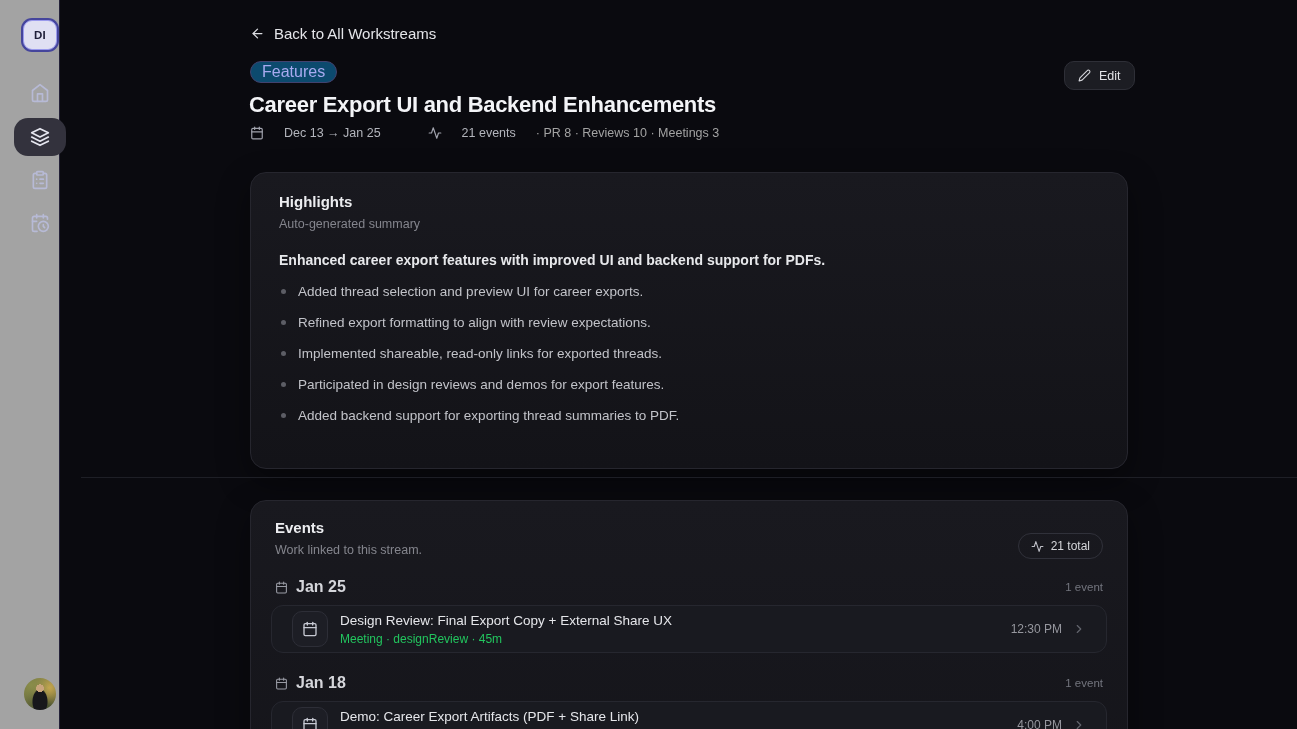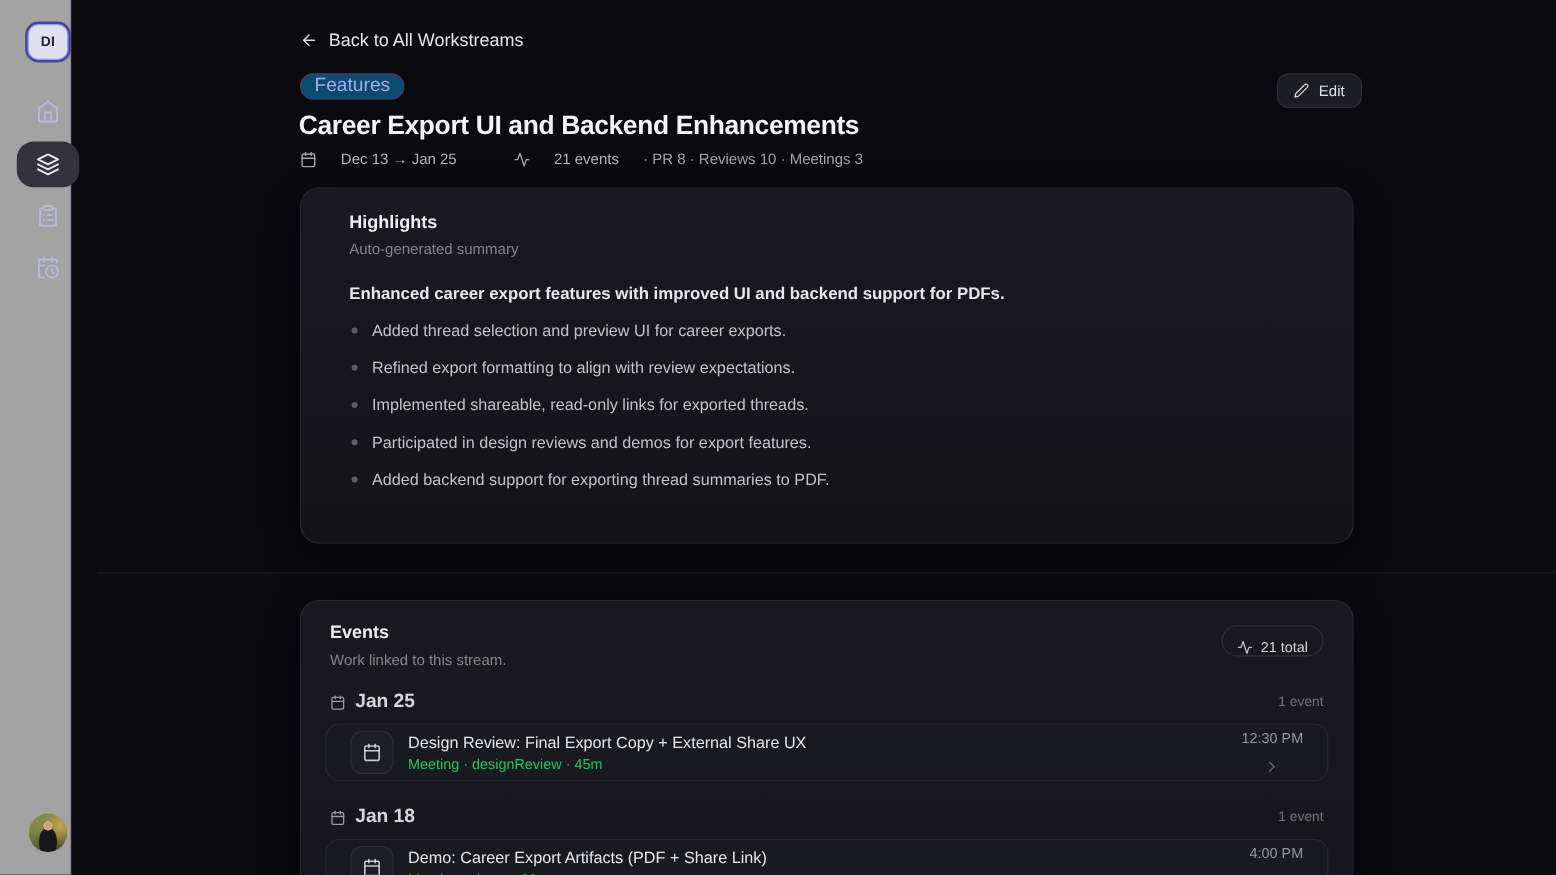--- a/index.html
+++ b/index.html
@@ -78,21 +78,21 @@
   }
   .edit-btn svg { width:13px; height:13px; color:#d6d7dc; }
 
   
   .card {
     position:absolute; left:250px; width:878px;
     background:linear-gradient(180deg,#19191f 0%,#131318 100%);
     border:1px solid #26262e; border-radius:16px;
     box-shadow:0 12px 32px rgba(0,0,0,.4);
   }
-  #highlights-card { top:156px; height:297px; padding:20px 40px; }
+  #highlights-card { top:172px; height:297px; padding:20px 28px; }
   .card-heading { font-size:15px; font-weight:600; color:#ecedf0; }
   .card-sub { font-size:12.5px; color:#84858d; margin-top:7px; }
   .summary { font-size:14px; font-weight:600; color:#e7e8eb; margin-top:21px; }
   .bullets { list-style:none; margin-top:17px; }
   .bullets li {
     position:relative; padding-left:19px; margin-bottom:17px;
     font-size:13.5px; color:#c2c3c9; line-height:14px;
   }
   .bullets li::before {
     content:""; position:absolute; left:2px; top:4px;
@@ -100,23 +100,23 @@
   }
 
   .divider {
     position:absolute; left:81px; top:477px; width:1216px; height:1px;
     background:#1e1f26;
   }
 
   #events-card { top:500px; height:420px; padding:18px 20px; }
   .events-header { display:flex; justify-content:space-between; align-items:flex-start; padding:0 4px; }
   .pill-total {
-    height:26px; padding:0 12px; margin-top:2px;
+    height:26px; padding:0 12px; margin-top:14px;
     border-radius:999px; border:1px solid #30313a; color:#d5d6da;
-    font-size:12px; display:inline-flex; align-items:flex-end; gap:7px;
+    font-size:12px; display:inline-flex; align-items:center; gap:7px;
   }
   .pill-total svg { width:13px; height:13px; color:#c0c1c9; }
 
   .group-header {
     display:flex; align-items:center; justify-content:space-between;
     margin-top:19px; padding:0 4px;
   }
   .group-left { display:flex; align-items:center; gap:8px; font-size:16px; font-weight:600; color:#d5d6db; }
   .group-left svg { width:13px; height:13px; color:#9a9ca5; }
   .group-count { font-size:11.5px; color:#73757e; }
@@ -128,21 +128,21 @@
   }
   .event-icon-box {
     width:36px; height:36px; border-radius:10px; flex:0 0 36px;
     border:1px solid #2d2e37; background:#1d1e25;
     display:flex; align-items:center; justify-content:center; color:#c7c9d3;
   }
   .event-icon-box svg { width:16px; height:16px; }
   .event-texts { margin-left:12px; flex:1; min-width:0; }
   .event-title { font-size:13.5px; font-weight:500; color:#e5e6ea; white-space:nowrap; }
   .event-meta { font-size:12px; color:#22c55e; margin-top:4px; white-space:nowrap; }
-  .event-right { display:flex; align-items:center; gap:10px;flex-direction:column; }
+  .event-right { display:flex; align-items:center; gap:10px; }
   .event-time { font-size:12px; color:#96979e; }
   .event-right svg { width:14px; height:14px; color:#62646d; }
   .grp2 { margin-top:21px; }
 </style>
 </head>
 <body>
 
 <nav class="sidebar">
   <div class="logo">DI</div>
 

